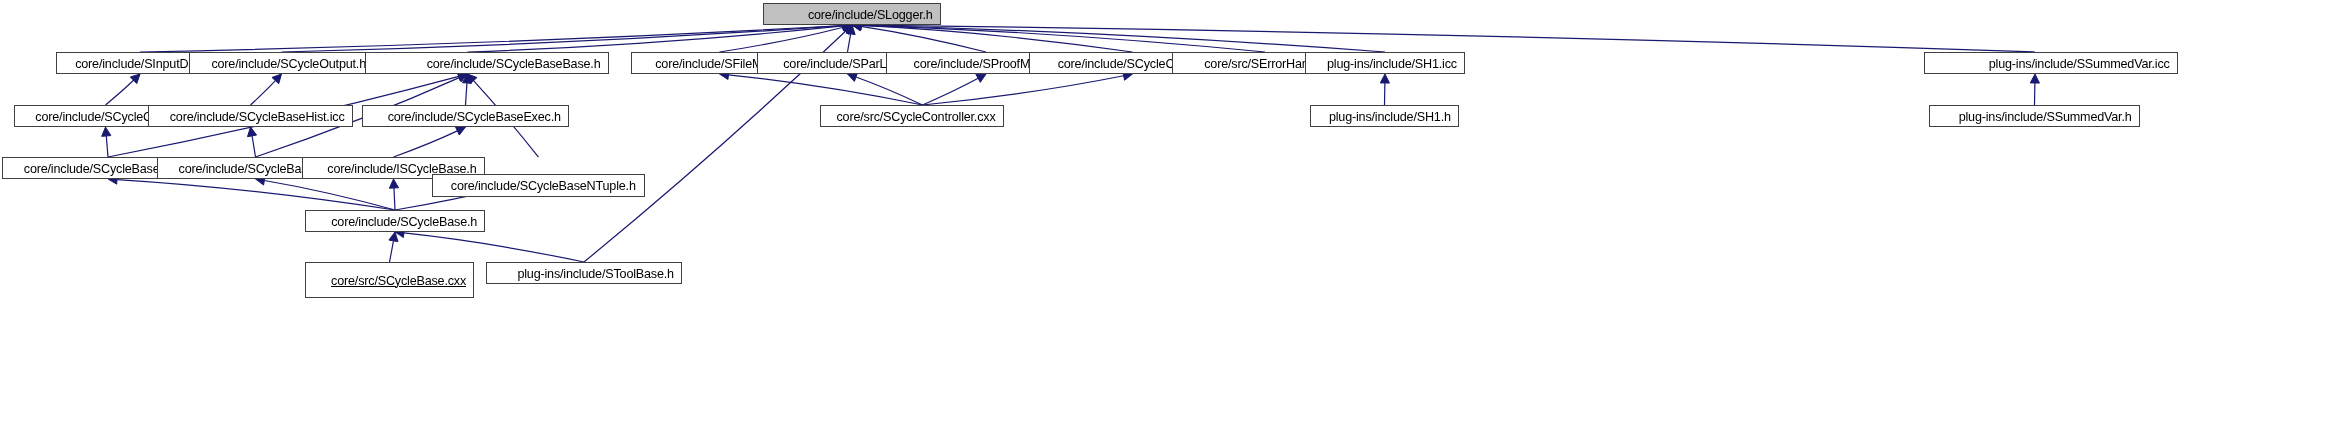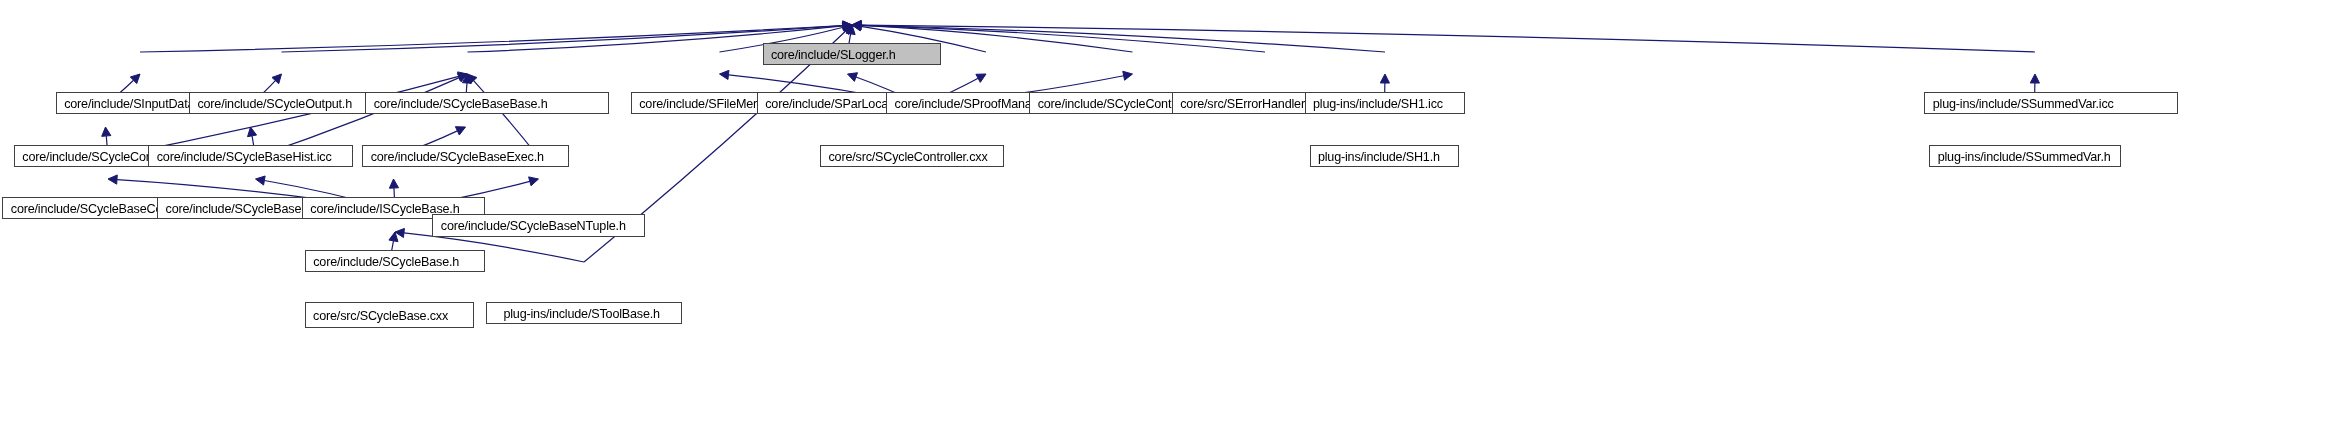--- a/index.html
+++ b/index.html
@@ -14,24 +14,23 @@
   .node{
     position:absolute;
     box-sizing:border-box;
     border:1px solid #404040;
     background:#ffffff;
     color:#000000;
     font-size:13px;
     line-height:1;
     display:flex;
     align-items:center;
-    justify-content:flex-start;
+    justify-content:flex-end;
     white-space:nowrap;
     letter-spacing:-0.2px;
-    margin-top:40px;
   }
   .node.root{
     background:#c0c0c0;
     border:1px solid #404040;
   }
   .node .lbl{
     display:block;
     padding:0 5px;
     transform:scaleX(0.97);
   }
@@ -164,38 +163,38 @@
       </div>
       <div class="node" style="left: 362px; top: 105px; width: 207px; height: 22px;">
         <span class="lbl">core/include/SCycleBaseExec.h</span>
       </div>
       <div class="node" style="left: 820px; top: 105px; width: 184px; height: 22px;">
         <span class="lbl">core/src/SCycleController.cxx</span>
       </div>
       <div class="node" style="left: 1310px; top: 105px; width: 149px; height: 22px;">
         <span class="lbl">plug-ins/include/SH1.h</span>
       </div>
-      <div class="node" style="left: 1929px; top: 105px; width: 192px; height: 22px;">
+      <div class="node" style="left: 1929px; top: 105px; width: 211px; height: 22px;">
         <span class="lbl">plug-ins/include/SSummedVar.h</span>
       </div>
       <div class="node" style="left: 2px; top: 157px; width: 212px; height: 22px;">
         <span class="lbl">core/include/SCycleBaseConfig.h</span>
       </div>
       <div class="node" style="left: 157px; top: 157px; width: 197px; height: 22px;">
         <span class="lbl">core/include/SCycleBaseHist.h</span>
       </div>
       <div class="node" style="left: 302px; top: 157px; width: 183px; height: 22px;">
         <span class="lbl">core/include/ISCycleBase.h</span>
       </div>
       <div class="node" style="left: 432px; top: 174px; width: 213px; height: 23px;">
         <span class="lbl">core/include/SCycleBaseNTuple.h</span>
       </div>
       <div class="node" style="left: 305px; top: 210px; width: 180px; height: 22px;">
         <span class="lbl">core/include/SCycleBase.h</span>
       </div>
-      <div class="node" style="left: 305px; top: 262px; width: 169px; height: 26px;">
+      <div class="node" style="left: 305px; top: 262px; width: 169px; height: 36px; text-decoration: underline;">
         <span class="lbl">core/src/SCycleBase.cxx</span>
       </div>
       <div class="node" style="left: 486px; top: 262px; width: 196px; height: 22px; padding-left: 9px;">
         <span class="lbl">plug-ins/include/SToolBase.h</span>
       </div>
     </div>
 </div>
 
 </body></html>

